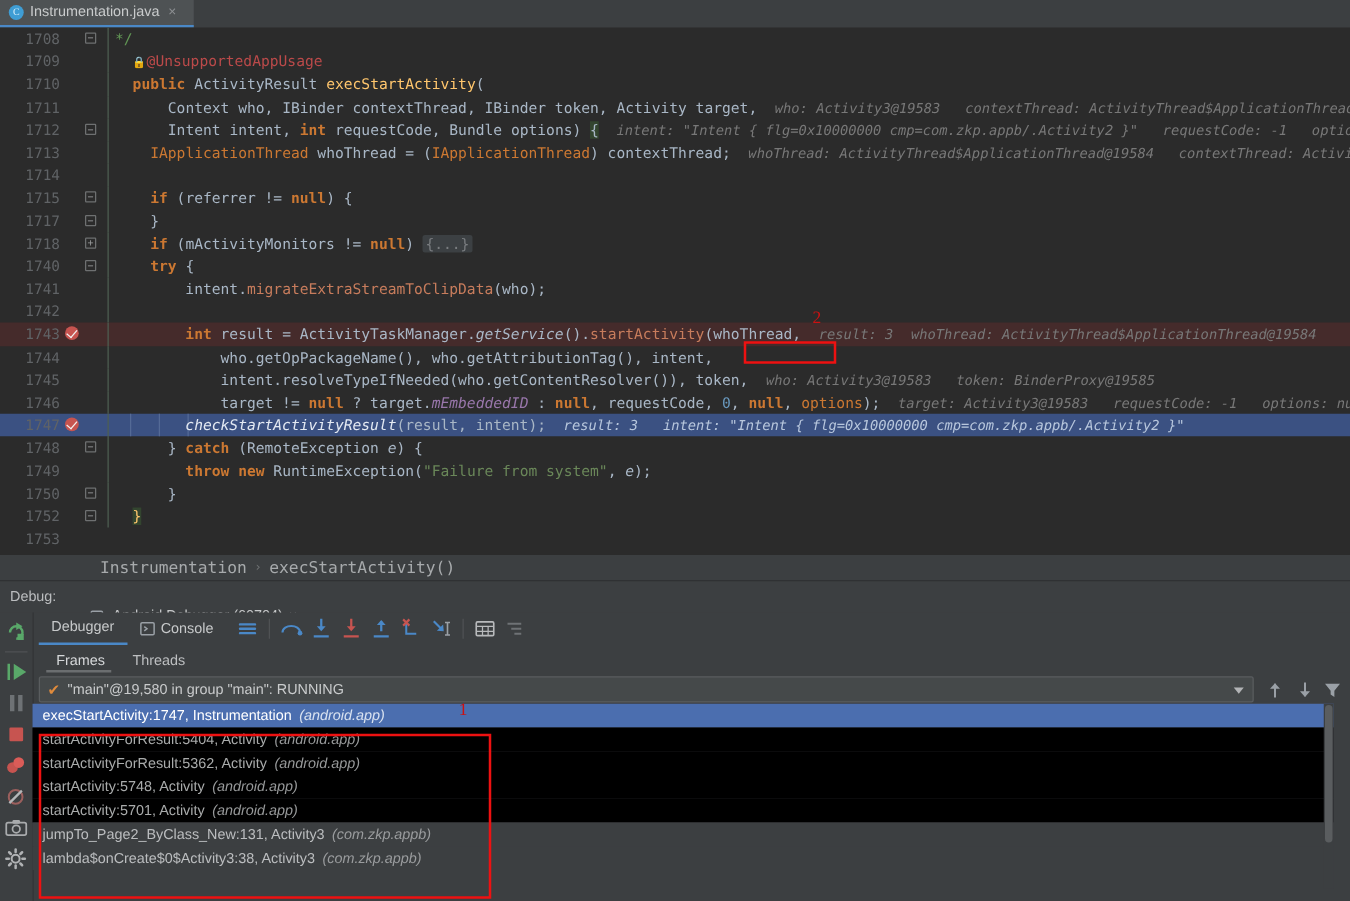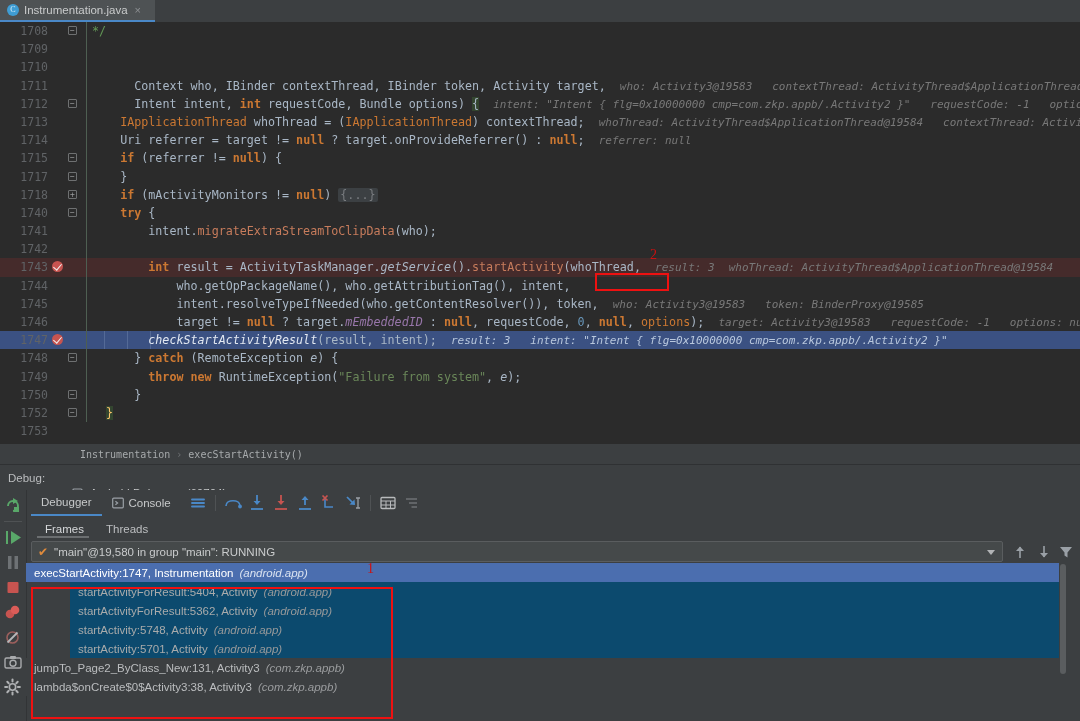--- a/index.html
+++ b/index.html
@@ -92,21 +92,21 @@
   .folded { background: #3c4043; color: #7a7d80; border-radius: 2px; padding: 0 2px;}
   .italm { font-style: italic; margin-top: 38px; }
   .hint-on-exec { color: #b8c7dd; font-style: italic; font-size: 11px; }
 
   
   .breadcrumb {
     position: absolute; left: 0; bottom: 0; width: 1080px; height: 20px;
     background: #3c3f41; display: flex; align-items: center;
     padding-left: 80px; gap: 6px;
   }
-  .bc-item { font-size: 10px; color: #a7aaac; text-align: center; }
+  .bc-item { font-size: 13px; color: #a7aaac; text-align: center; }
   .bc-sep  { font-size: 10px; color: #6e7173; }
 
   
   .anno-box { position: absolute; border: 2px solid #ee1111; pointer-events: none; }
   .anno-num {
     position: absolute; color: #cc1111; font-size: 14px;
     font-family: "Liberation Serif", serif;
   }
 
   
@@ -176,21 +176,21 @@
 
   .frames {
     position: absolute; left: 26px; top: 73px; width: 1041px; height: 148px;
   }
   .frame-row {
     height: 19px; display: flex; align-items: center; white-space: nowrap;
     padding-left: 8px; font-size: 11.5px;
   }
   .frame-row .loc { color: #bbbdbf; }
   .frame-row .pkg { color: #9a9c9e; font-style: italic; margin-left: 6px; }
-  .frame-row.lib { background: #0c4a6e; margin-left: 44px; }
+  .frame-row.lib { background: #000000; }
   .frame-row.lib .loc { color: #a9abab; }
   .frame-row.lib .pkg { color: #97999a; }
   .frame-row.user { background: #3c3f41; }
   .frame-row.sel  { background: #4b6eaf; }
   .frame-row.sel .loc { color: #ffffff; }
   .frame-row.sel .pkg { color: #d9e2f0; }
   .scroll-rail {
     position: absolute; right: 0; top: 0; width: 8px; height: 148px;
     background: #3c3f41;
   }
@@ -220,25 +220,27 @@
       <span class="gut">
           <span class="fold">−</span>
         </span>
       <span class="gutline"></span>
       <span class="code"><span class="grn">*/</span></span>
     </div>
 
     <div class="code-row">
       <span class="ln">1709</span>
       <span class="gutline"></span>
+      <span class="code">&nbsp;&nbsp;<span style="color:#6897bb;font-size:9px;">🔒</span><span class="ann" style="color:#bb4a4a;">@UnsupportedAppUsage</span></span>
     </div>
 
     <div class="code-row">
       <span class="ln">1710</span>
       <span class="gutline"></span>
+      <span class="code">&nbsp;&nbsp;<span class="kw">public</span> <span class="typ">ActivityResult</span> <span class="mth">execStartActivity</span>(</span>
     </div>
 
     <div class="code-row">
       <span class="ln">1711</span>
       <span class="gutline"></span>
       <span class="code">&nbsp;&nbsp;&nbsp;&nbsp;&nbsp;&nbsp;<span class="typ">Context</span> who, <span class="typ">IBinder</span> contextThread, <span class="typ">IBinder</span> token, <span class="typ">Activity</span> target,&nbsp;&nbsp;<span class="hint">who: Activity3@19583   contextThread: ActivityThread$ApplicationThread@19584   tok</span></span>
     </div>
 
     <div class="code-row">
       <span class="ln">1712</span>
@@ -251,21 +253,20 @@
 
     <div class="code-row">
       <span class="ln">1713</span>
       <span class="gutline"></span>
       <span class="code">&nbsp;&nbsp;&nbsp;&nbsp;<span style="color:#cc7832;">IApplicationThread</span> whoThread = (<span style="color:#cc7832;">IApplicationThread</span>) contextThread;&nbsp;&nbsp;<span class="hint">whoThread: ActivityThread$ApplicationThread@19584   contextThread: ActivityThread$Appl</span></span>
     </div>
 
     <div class="code-row">
       <span class="ln">1714</span>
       <span class="gutline"></span>
-      <span class="code">&nbsp;&nbsp;&nbsp;&nbsp;<span class="typ">Uri</span> referrer = target != <span class="kw">null</span> ? target.onProvideReferrer() : <span class="kw">null</span>;&nbsp;&nbsp;<span class="hint">referrer: null</span></span>
     </div>
 
     <div class="code-row">
       <span class="ln">1715</span>
       <span class="gut">
           <span class="fold">−</span>
         </span>
       <span class="gutline"></span>
       <span class="code">&nbsp;&nbsp;&nbsp;&nbsp;<span class="kw">if</span> (referrer != <span class="kw">null</span>) {</span>
     </div>

